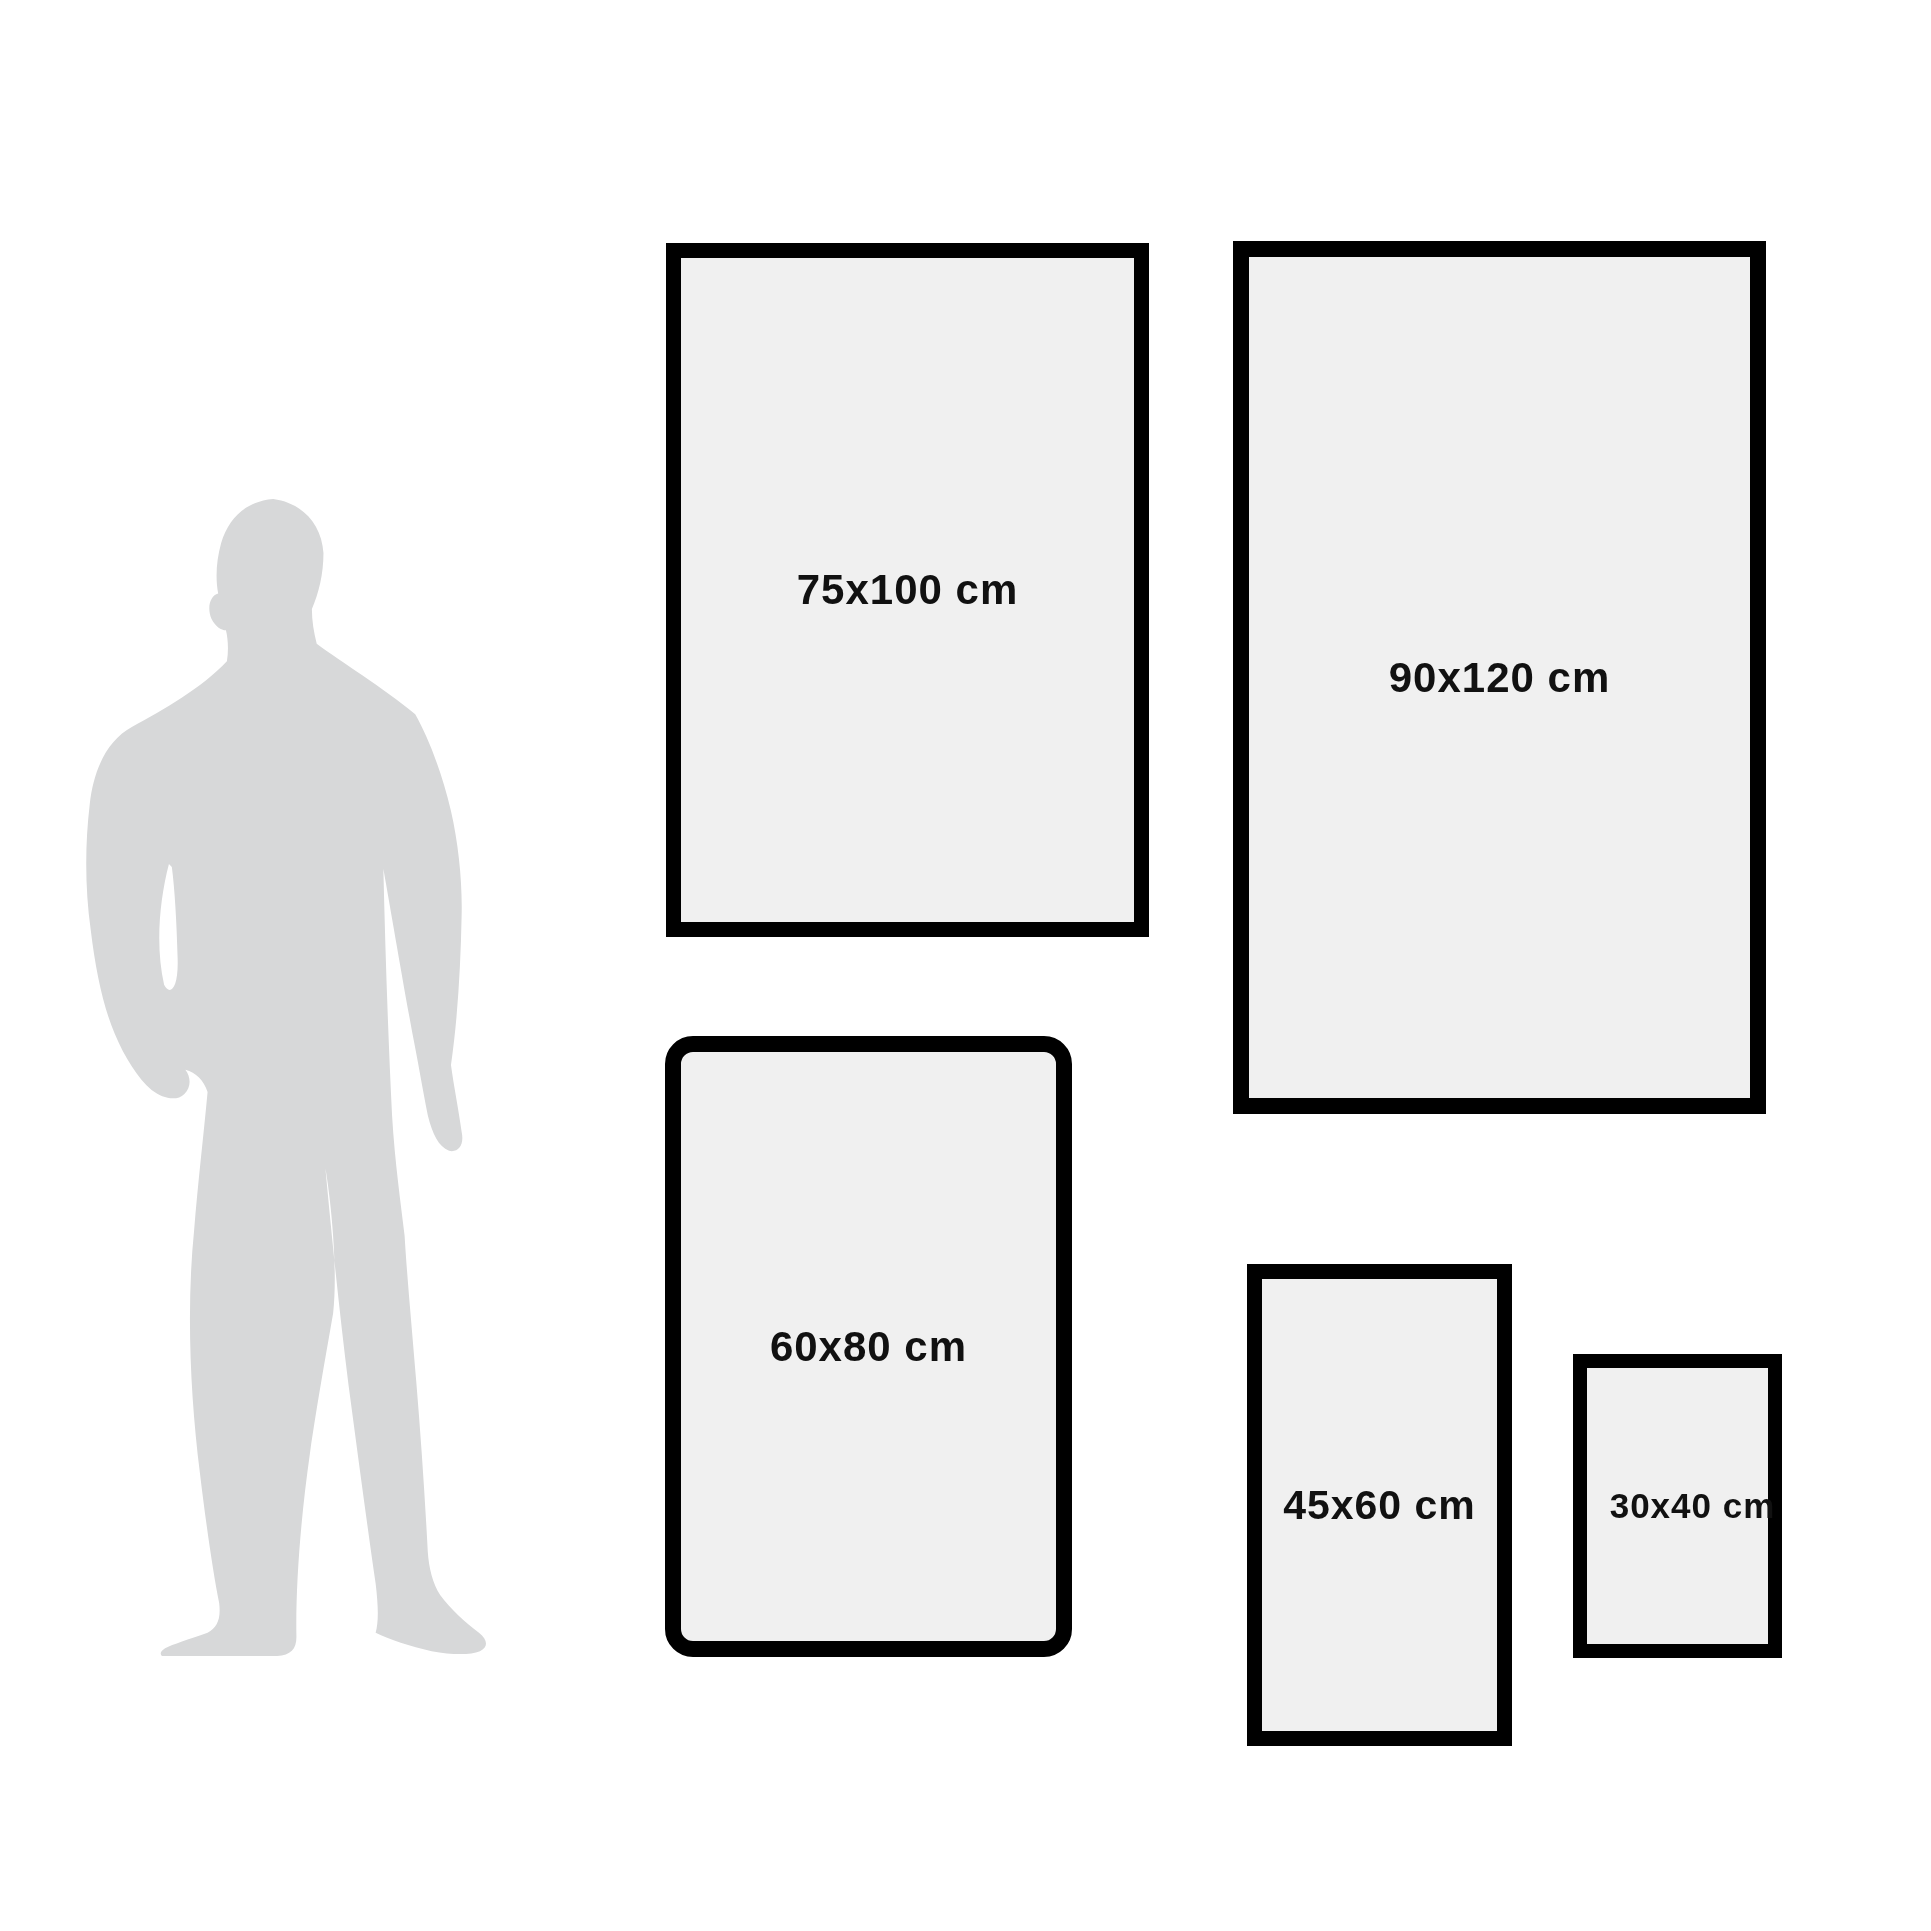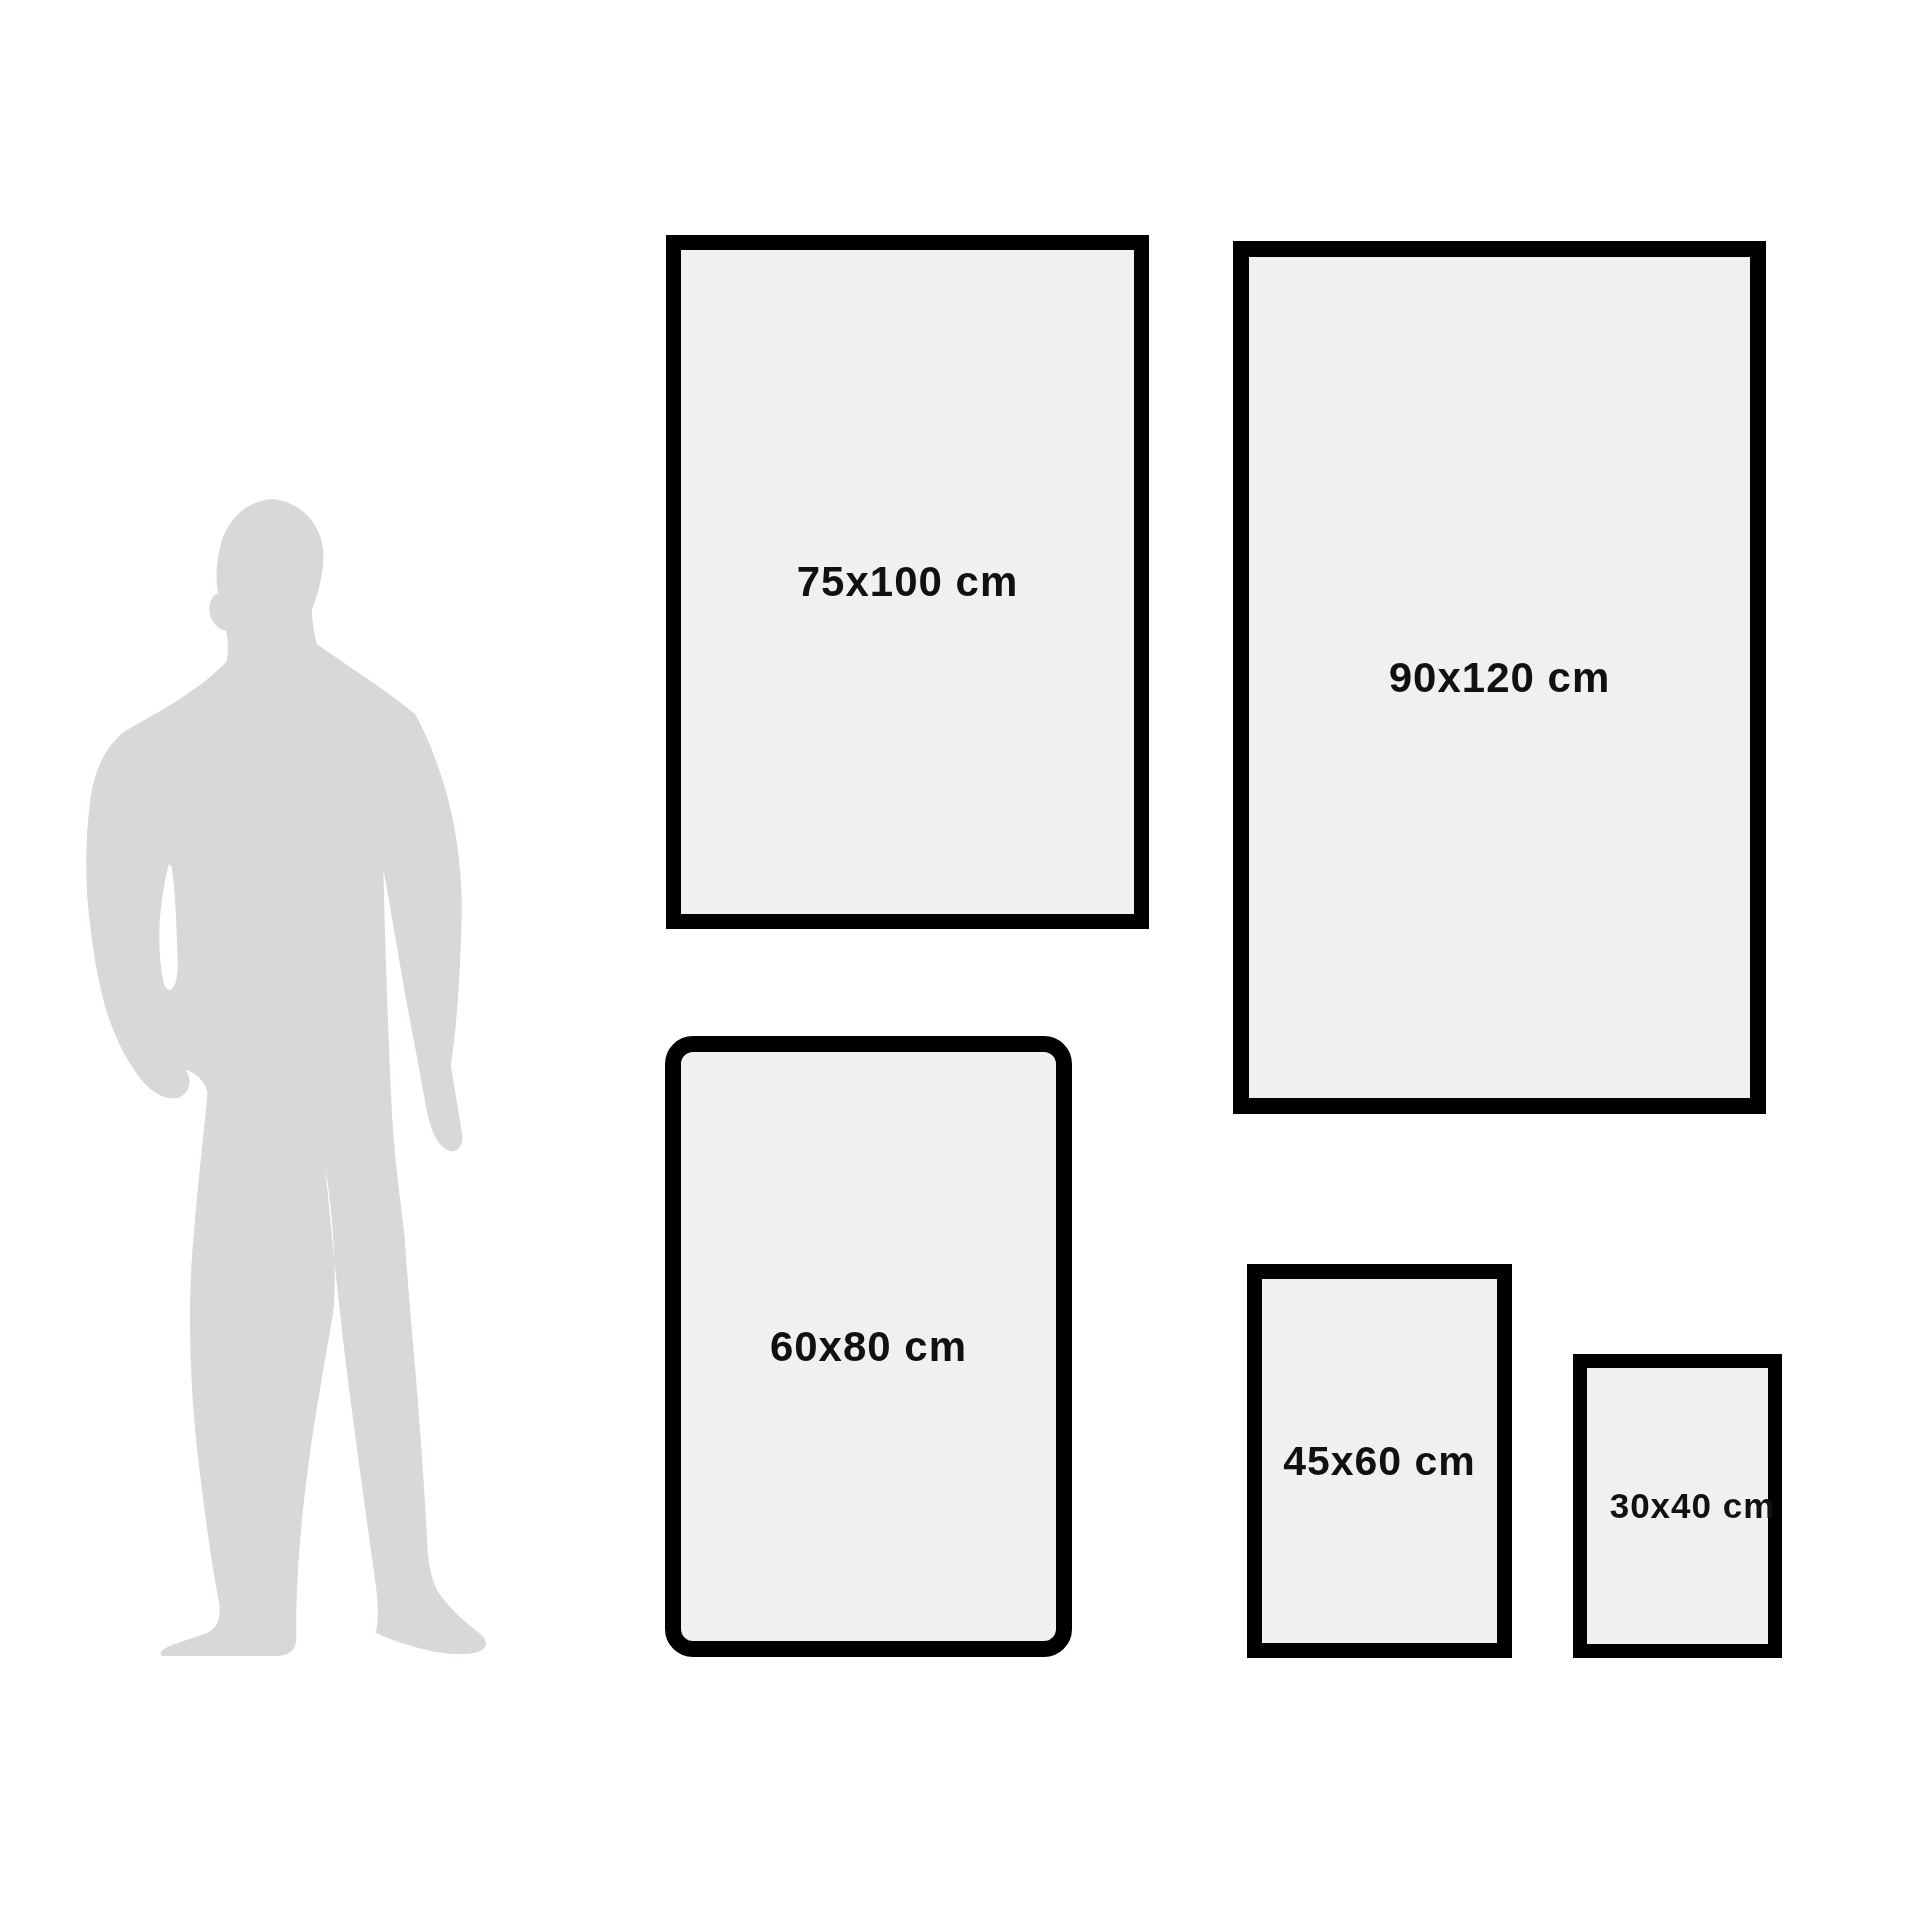--- a/index.html
+++ b/index.html
@@ -31,24 +31,24 @@
     align-items: center;
     justify-content: center;
   }
   .frame-label {
     color: #111111;
     font-weight: bold;
     font-size: 42px;
     letter-spacing: 1px;
     white-space: nowrap;
   }
-  .f1 { left: 666px;  top: 235px;  width: 483px; height: 694px; }
+  .f1 { left: 666px;  top: 243px;  width: 483px; height: 694px; }
   .f2 { left: 1233px; top: 241px;  width: 533px; height: 873px; border-width: 16.4px; }
   .f3 { left: 665px;  top: 1036px; width: 407px; height: 621px; border-width: 16.4px; border-radius: 28px; }
-  .f4 { left: 1247px; top: 1264px; width: 265px; height: 394px; text-align: center; }
+  .f4 { left: 1247px; top: 1264px; width: 265px; height: 482px; text-align: center; }
   .f5 { left: 1573px; top: 1354px; width: 209px; height: 304px; border-width: 14.5px; }
   .f4 .frame-label { font-size: 41px; }
   .f5 .frame-label { font-size: 35px; margin-left: 30px; }
 </style>
 </head>
 <body>
 
 <div class="canvas">
 
   <svg class="silhouette" viewBox="0 0 440 1200" xmlns="http://www.w3.org/2000/svg" aria-hidden="true">

